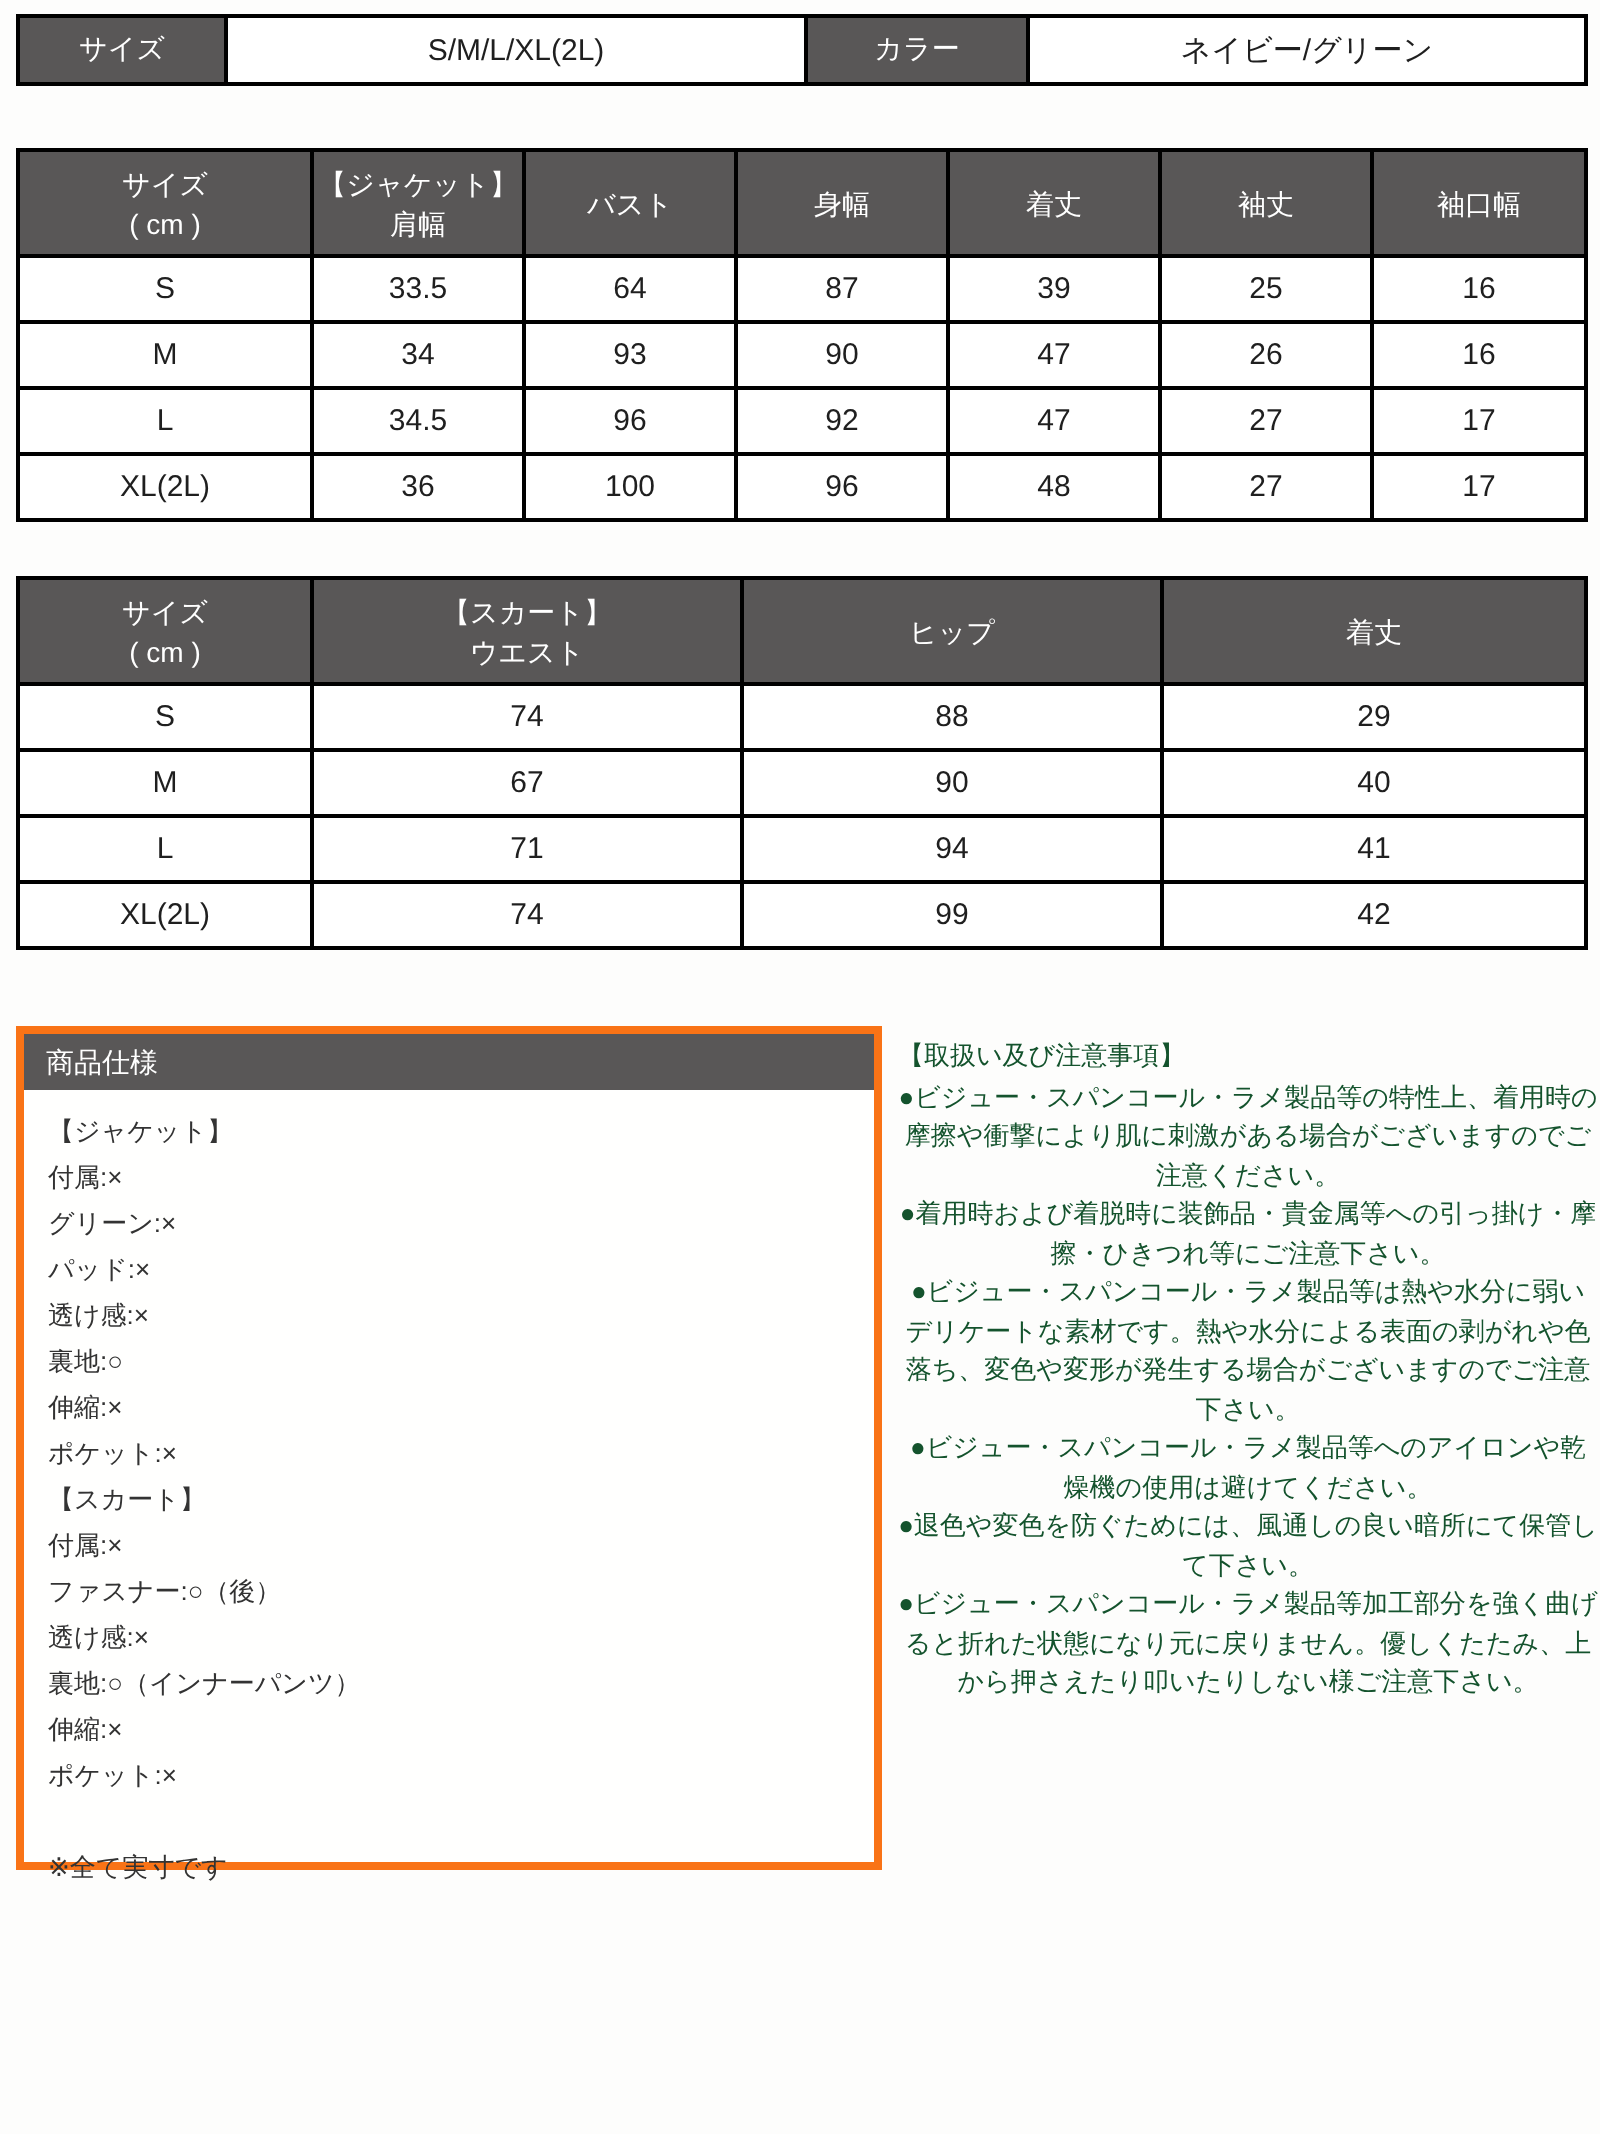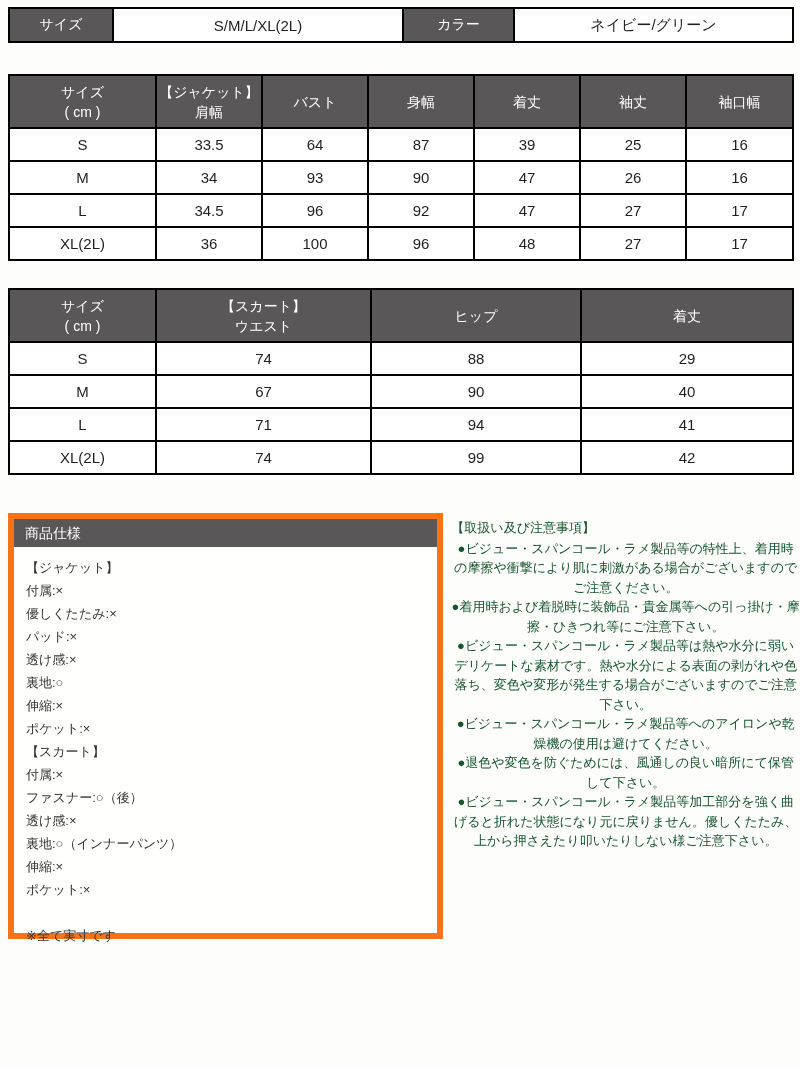--- a/index.html
+++ b/index.html
@@ -39,21 +39,21 @@
   .gap27{height:27px;}
   .gap38{height:38px;}
   .bottom{
     display:flex;
     margin-left:8px;
     align-items:flex-start;
   }
   .spec-panel{
     width:425px;
     height:414px;
-    border:6px solid #f97316;
+    border:4px solid #f97316;
     background:#fffffe;
   }
   .spec-panel-title{
     background:#595757;
     color:#ffffff;
     font-size:14px;
     height:28px;
     line-height:28px;
     padding-left:11px;
   }
@@ -215,21 +215,21 @@
 
   <div class="gap38"></div>
 
   <div class="bottom">
 
     <div class="spec-panel">
       <div class="spec-panel-title">商品仕様</div>
       <div class="spec-panel-body">
         <div class="spec-line">【ジャケット】</div>
         <div class="spec-line">付属:×</div>
-        <div class="spec-line">優しくたたみ:×</div>
+        <div class="spec-line">グリーン:×</div>
         <div class="spec-line">パッド:×</div>
         <div class="spec-line">透け感:×</div>
         <div class="spec-line">裏地:○</div>
         <div class="spec-line">伸縮:×</div>
         <div class="spec-line">ポケット:×</div>
         <div class="spec-line">【スカート】</div>
         <div class="spec-line">付属:×</div>
         <div class="spec-line">ファスナー:○（後）</div>
         <div class="spec-line">透け感:×</div>
         <div class="spec-line">裏地:○（インナーパンツ）</div>

